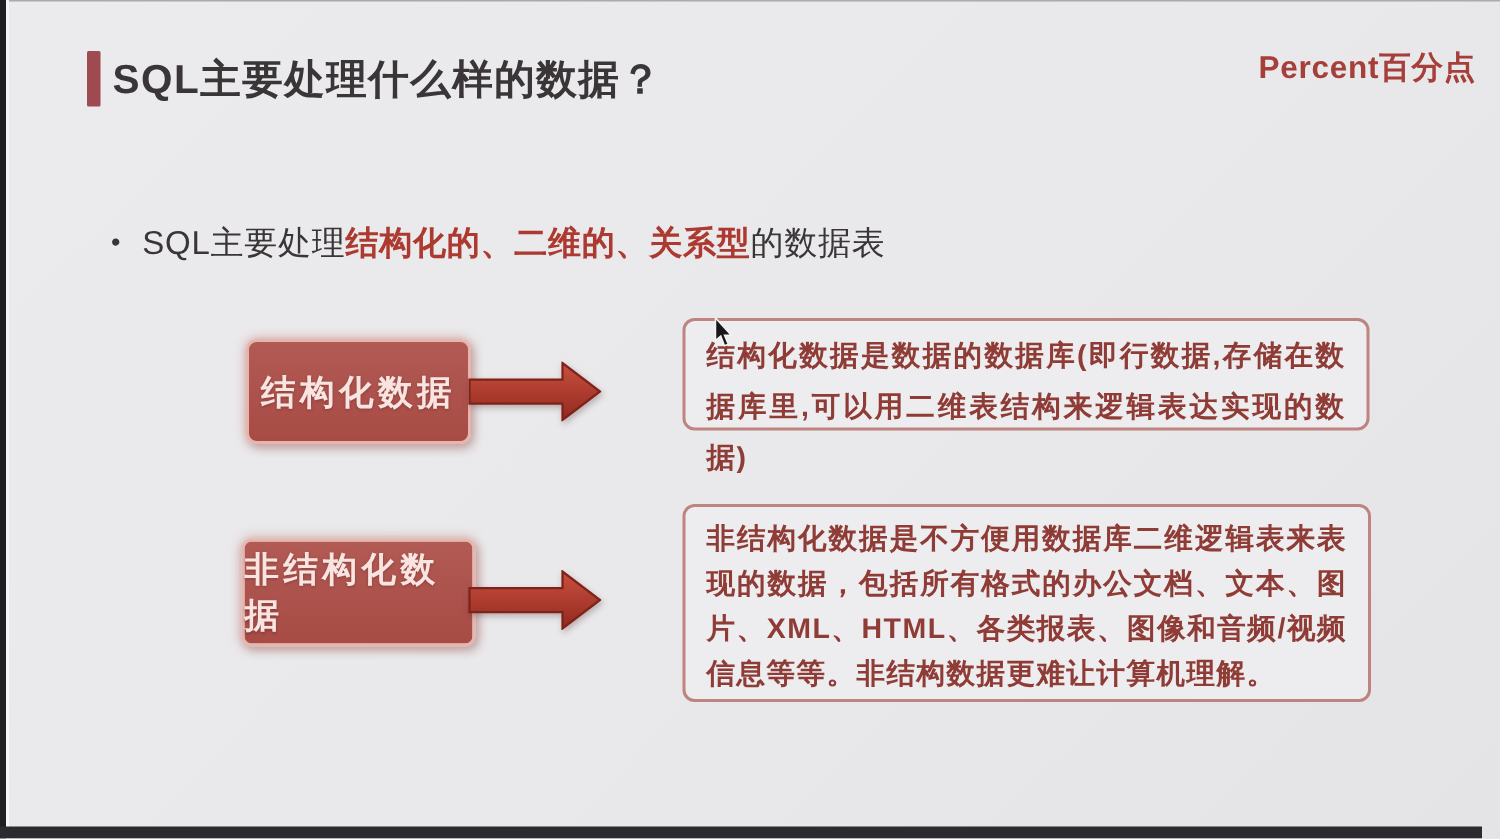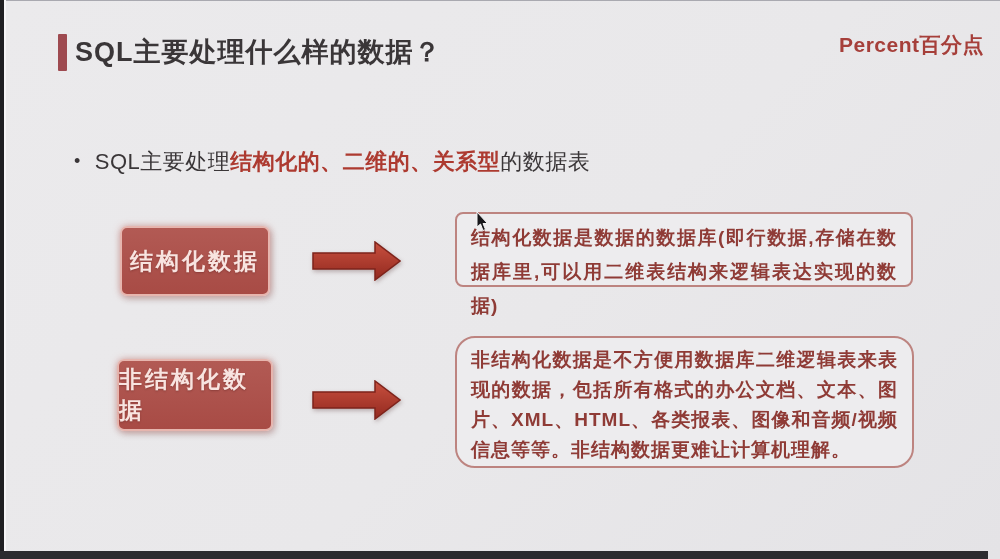--- a/index.html
+++ b/index.html
@@ -27,21 +27,21 @@
     background: #2b2b2f; z-index: 5;
   }
   .logo {
     position: absolute; top: 19px; right: 16px;
     font-size: 21px; font-weight: bold; color: #a63f3a;
     letter-spacing: 0.5px;
     margin-top: 11px;
   }
   .title-row {
     position: absolute; left: 58px; top: 33px;
-    display: flex; 
+    display: flex; align-items: center;
   }
   .title-bar {
     width: 9px; height: 37px; background: #9e4a50;
     margin-right: 8px; border-radius: 1px;
   }
   .title-text {
     font-size: 27px; font-weight: bold; color: #3a3638;
     letter-spacing: 1px;
   }
   .bullet-row {
@@ -52,20 +52,21 @@
   .bullet-highlight { color: #ad3a30; font-weight: bold; }
   .label-box {
     position: absolute;
     background: linear-gradient(180deg, #b25a54 0%, #a84b45 100%);
     border: 2px solid #e6b5ae;
     border-radius: 7px;
     box-shadow: 0 0 7px rgba(205,140,135,0.75), 2px 3px 6px rgba(80,40,40,0.25);
     display: flex; align-items: center; justify-content: center;
     color: #f8e4e0; font-weight: bold; font-size: 23px; letter-spacing: 3px;
     text-shadow: 0 1px 2px rgba(90,30,30,0.4);
+    margin-left: 44px;
   }
   .label-box-1 { left: 120px; top: 225px; width: 150px; height: 70px; }
   .label-box-2 { left: 117px; top: 358px; width: 156px; height: 72px; justify-content: flex-end; }
   .arrow { position: absolute; filter: drop-shadow(1px 2px 2px rgba(70,30,30,0.3)); }
   .arrow-1 { left: 312px; top: 240px; }
   .arrow-2 { left: 312px; top: 379px; }
   .desc-box {
     position: absolute;
     border: 2px solid #bd8480;
     border-radius: 8px;
@@ -73,21 +74,21 @@
     color: #8f3b36; font-weight: bold;
     text-align: justify;
     letter-spacing: 1px;
   }
   .desc-box-1 {
     left: 455px; top: 211px; width: 458px; height: 75px;
     font-size: 19px; line-height: 34px; padding: 7px 14px 0 14px;
   }
   .desc-box-2 {
     left: 455px; top: 335px; width: 459px; height: 132px;
-    font-size: 19px; line-height: 30px; padding: 7px 14px 0 14px; border-radius: 20px;
+    font-size: 19px; line-height: 30px; padding: 7px 14px 0 14px;
   }
   .cursor { position: absolute; left: 476px; top: 211px; z-index: 6; }
 </style>
 </head>
 <body>
 
 <div class="slide">
 
   <div class="logo">Percent百分点</div>
 

